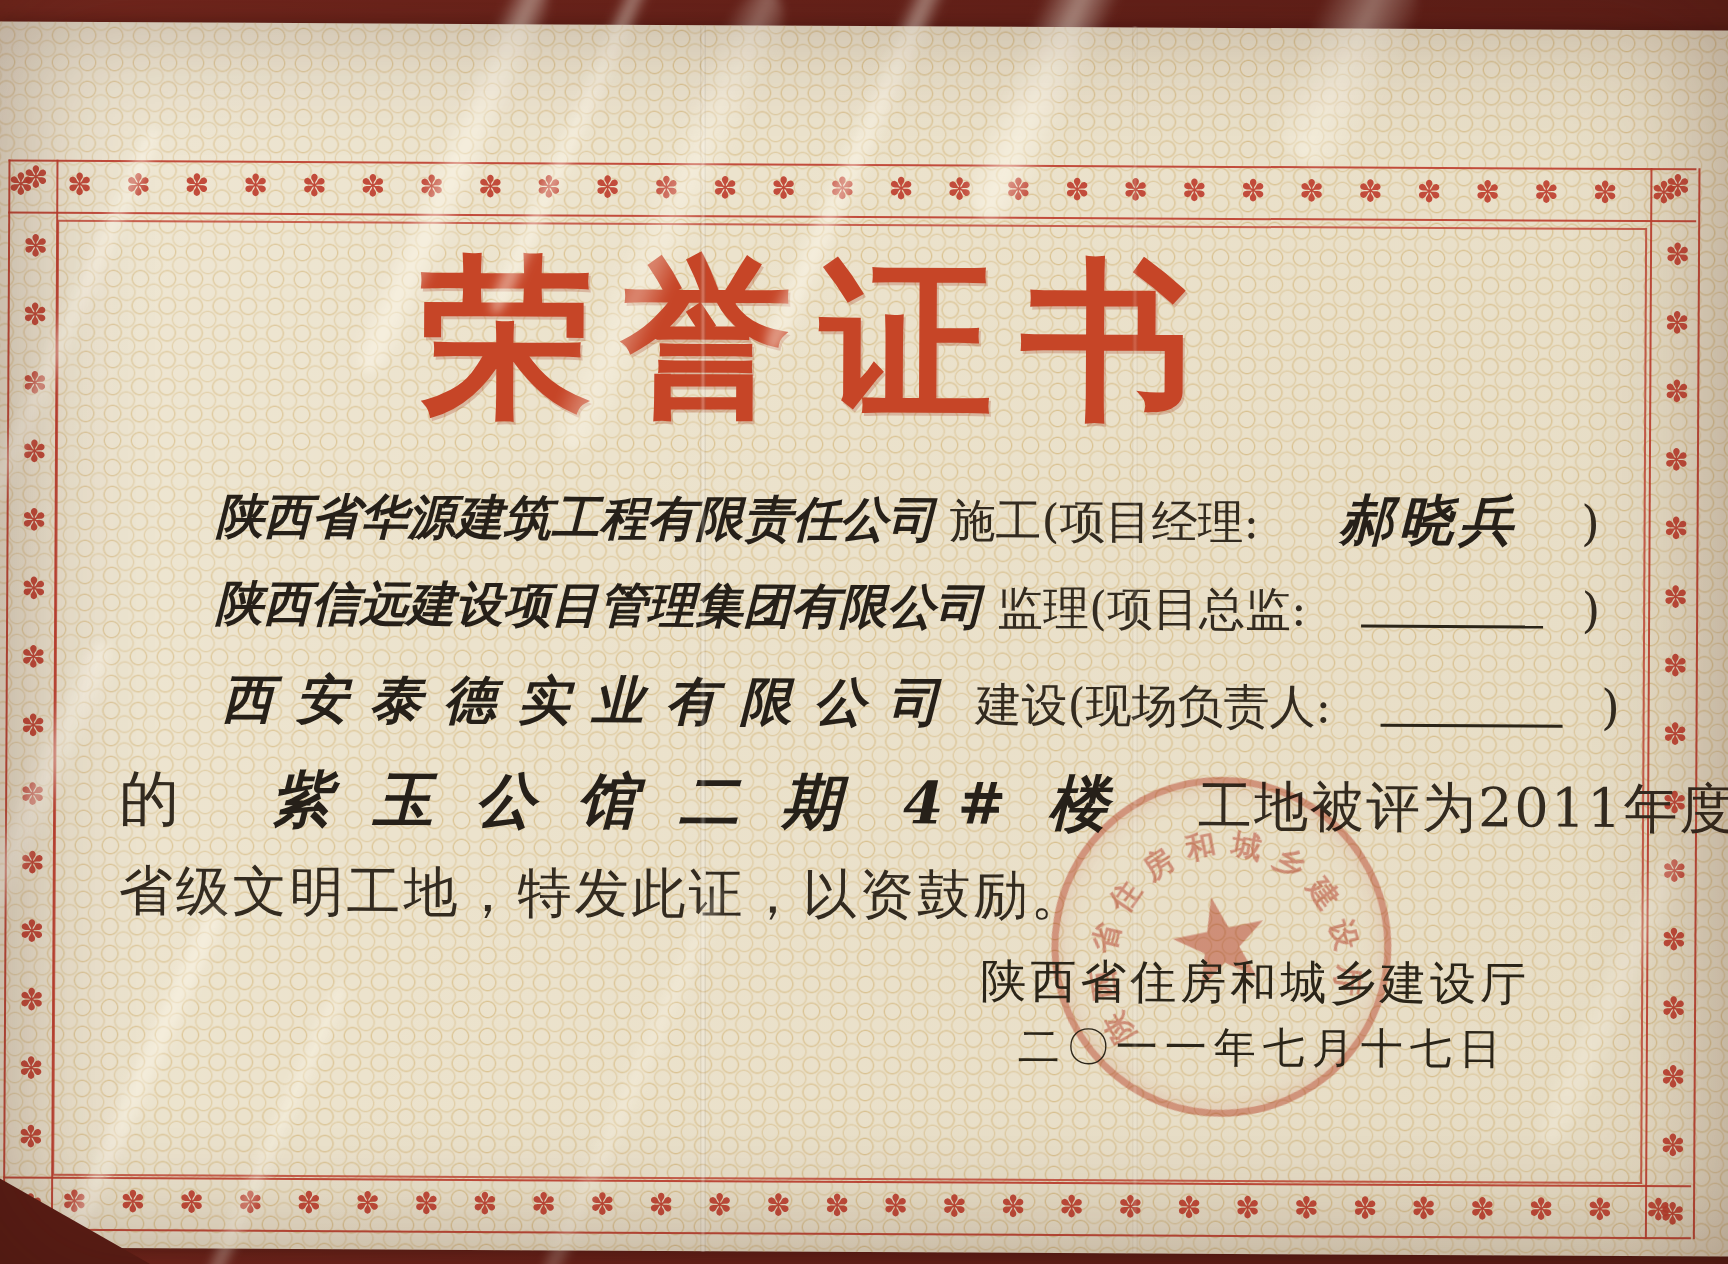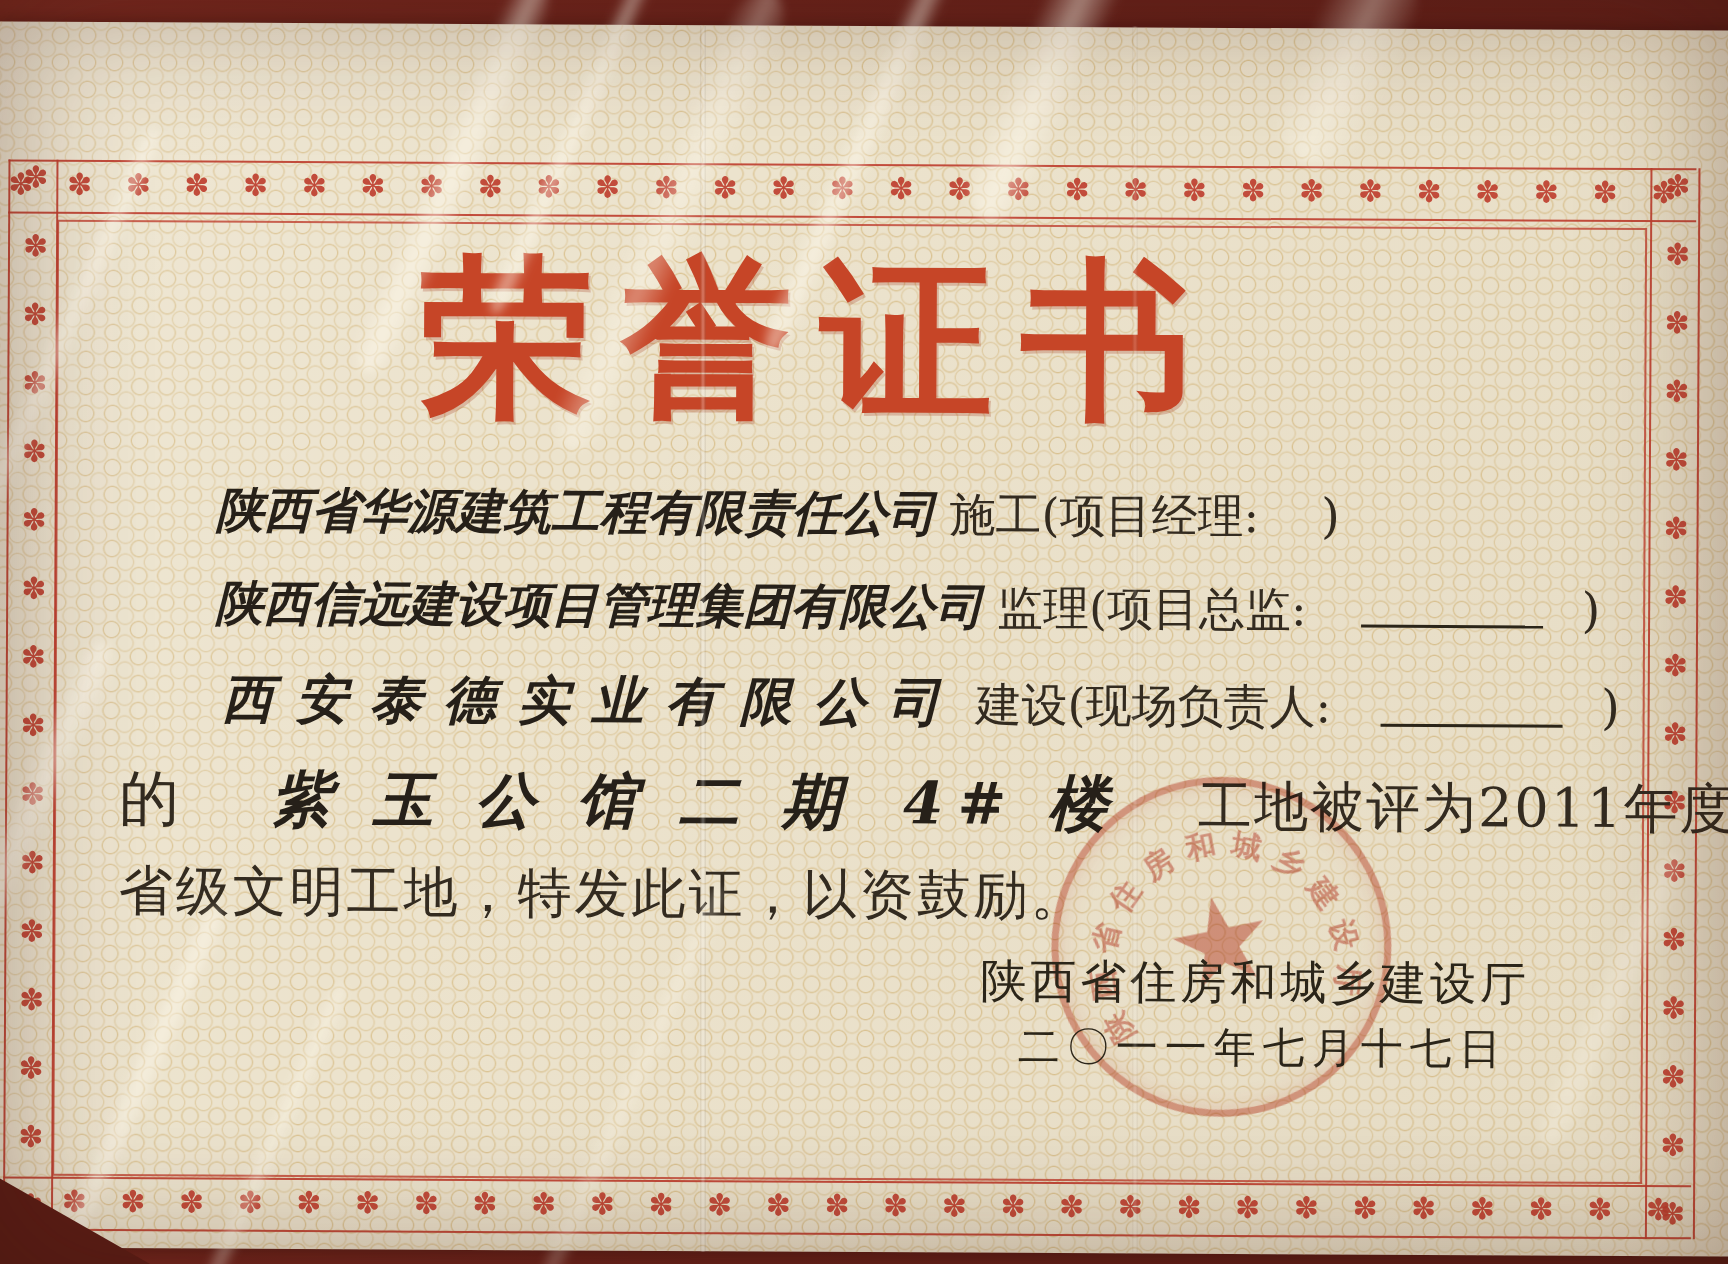--- a/index.html
+++ b/index.html
@@ -96,20 +96,21 @@
     <div id="band-bottom" class="band h">✽ ✽ ✽ ✽ ✽ ✽ ✽ ✽ ✽ ✽ ✽ ✽ ✽ ✽ ✽ ✽ ✽ ✽ ✽ ✽ ✽ ✽ ✽ ✽ ✽ ✽ ✽ ✽ ✽ ✽ ✽ ✽ ✽ ✽ ✽ ✽ ✽ ✽ ✽ ✽ ✽ ✽ ✽ ✽ ✽ ✽</div>
     <div id="band-left" class="band v">✽ ✽ ✽ ✽ ✽ ✽ ✽ ✽ ✽ ✽ ✽ ✽ ✽ ✽ ✽ ✽ ✽ ✽ ✽ ✽ ✽ ✽ ✽ ✽ ✽ ✽ ✽ ✽</div>
     <div id="band-right" class="band v">✽ ✽ ✽ ✽ ✽ ✽ ✽ ✽ ✽ ✽ ✽ ✽ ✽ ✽ ✽ ✽ ✽ ✽ ✽ ✽ ✽ ✽ ✽ ✽ ✽ ✽ ✽ ✽</div>
     <div id="inner-frame"></div>
 
     <div id="title">荣誉证书</div>
 
     <div id="row1" class="row">
       <span class="hand company">陕西省华源建筑工程有限责任公司</span>
       <span class="print role">施工(项目经理:</span>
+      <span class="hand pname">郝晓兵</span>
       <span class="print close">)</span>
     </div>
 
     <div id="row2" class="row">
       <span class="hand company">陕西信远建设项目管理集团有限公司</span>
       <span class="print role">监理(项目总监:</span>
       <span class="blankline"></span>
       <span class="print close">)</span>
     </div>
 

